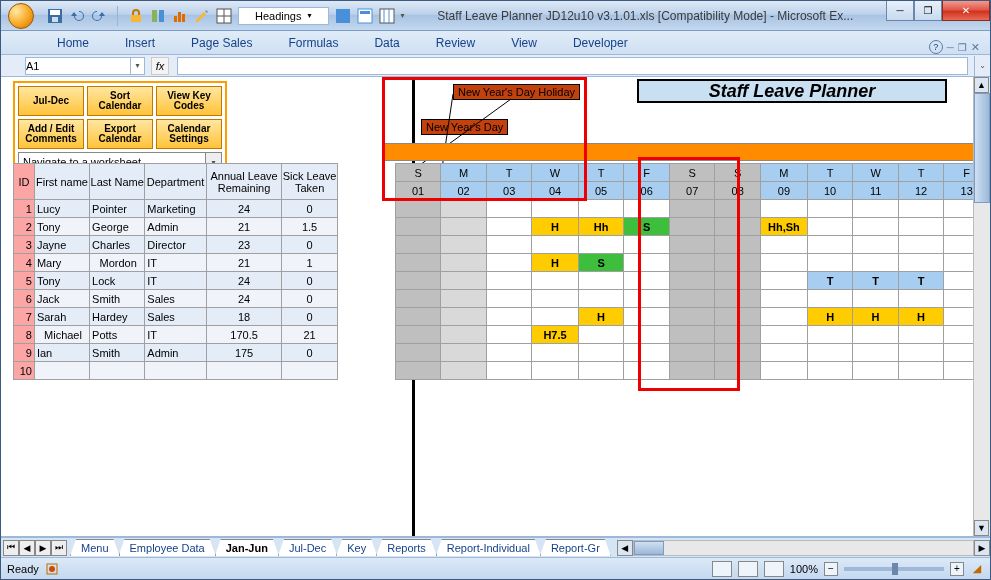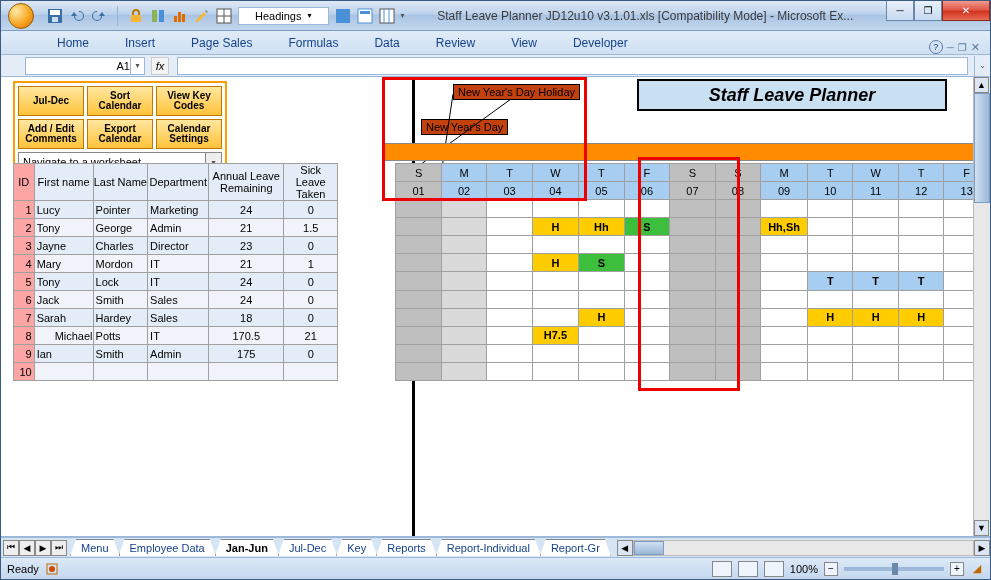--- a/index.html
+++ b/index.html
@@ -20,40 +20,40 @@
 
 
 .ribbon-tabs { height:24px; background:linear-gradient(#e0ecf8,#cfe0f2); display:flex; align-items:flex-end; padding-left:48px; gap:20px; border-bottom:1px solid #9db8d8; font-size:12px;}
 .ribbon-tabs .tab { color:#15428b; padding:4px 8px; cursor:pointer;}
 .ribbon-tabs .help { margin-left:auto; display:flex; gap:4px; padding-right:10px; align-items:center; color:#5a7aa6;}
 .help-ic{width:14px;height:14px;border:1px solid #5a7aa6;border-radius:50%;display:flex;align-items:center;justify-content:center;font-size:9px;color:#15428b;}
 
 
 .namebar { height:22px; background:#e4edf7; display:flex; align-items:center; border-bottom:1px solid #9db8d8; font-size:11px;}
 .namebox { width:120px; height:18px; margin-left:24px; border:1px solid #9db8d8; background:#fff; display:flex; align-items:center;}
-.namebox span{flex:1; text-align:right;}
+.namebox span{flex:1; text-align:left;}
 .dd-arrow{width:14px;height:16px;border-left:1px solid #9db8d8;display:flex;align-items:center;justify-content:center;font-size:8px;color:#555;}
 .fx-area{display:flex;align-items:center;margin-left:6px;gap:8px;}
 .fx-btn{width:18px;height:18px;border:1px solid #ccc;background:#f4f4f4;display:flex;align-items:center;justify-content:center;font-style:italic;font-size:11px;}
 .formula-input{flex:1;height:18px;border:1px solid #9db8d8;background:#fff;margin-right:6px;}
 .fbar-expand{width:16px;height:20px;border-left:1px solid #9db8d8;display:flex;align-items:center;justify-content:center;font-size:8px;color:#555;}
 
 
 .sheet { flex:1; background:#fff; position:relative; overflow:hidden; border-bottom:1px solid #9db8d8;}
 .sheet-canvas{position:absolute;inset:0;}
 
 
 .cmd-panel{position:absolute;left:12px;top:4px;border:2px solid #ff9c00;background:#fff;padding:3px;}
 .cmd-row{display:flex;gap:3px;}
 .cmd-btn{width:66px;height:30px;border:1px solid #c07800;background:linear-gradient(#ffe6a0,#ffc33a);font-size:10px;font-weight:bold;color:#000;display:flex;align-items:center;justify-content:center;text-align:center;line-height:1.05;cursor:pointer;}
 .nav-combo{margin-top:3px;height:20px;border:1px solid #888;background:#fff;display:flex;align-items:center;font-size:11px;padding-left:4px;}
 .nav-combo .dd-arrow{margin-left:auto;border-left:1px solid #888;width:16px;height:18px;background:#eee;}
 
 
-.planner-title{position:absolute;left:636px;top:2px;width:310px;height:32px;border:2px solid #000;background:#c9dff2;display:flex;align-items:center;justify-content:center;font-weight:bold;font-size:18px;font-style:italic;}
+.planner-title{position:absolute;left:636px;top:2px;width:310px;height:24px;border:2px solid #000;background:#c9dff2;display:flex;align-items:center;justify-content:center;font-weight:bold;font-size:18px;font-style:italic;}
 
 
 .callout{position:absolute;border:1px solid #000;background:#c2410c;font-size:11px;padding:1px 4px;white-space:nowrap;}
 
 
 .orange-bar{position:absolute;left:381px;top:66px;right:0;height:18px;background:#ff8c00;border-top:1px solid #888;border-bottom:1px solid #888;}
 
 
 .grid-area{position:absolute;left:12px;top:86px;right:0;}
 .hdr-table, .data-table{border-collapse:collapse;font-size:11px;}
@@ -276,21 +276,21 @@
                   <td style="width:22px;text-align:right;padding-right:2px;">3</td>
                   <td style="width:58px;text-align:left;padding-left:2px;">Jayne</td>
                   <td style="width:58px;text-align:left;padding-left:2px;">Charles</td>
                   <td style="width:62px;text-align:left;padding-left:2px;">Director</td>
                   <td style="width:80px;">23</td>
                   <td style="width:60px;">0</td>
                 </tr>
                 <tr>
                   <td style="width:22px;text-align:right;padding-right:2px;">4</td>
                   <td style="width:58px;text-align:left;padding-left:2px;">Mary</td>
-                  <td style="width:58px;text-align:left;padding-left:2px;">Mordon</td>
+                  <td style="width:58px;text-align:center;padding-left:2px;">Mordon</td>
                   <td style="width:62px;text-align:left;padding-left:2px;">IT</td>
                   <td style="width:80px;">21</td>
                   <td style="width:60px;">1</td>
                 </tr>
                 <tr>
                   <td style="width:22px;text-align:right;padding-right:2px;">5</td>
                   <td style="width:58px;text-align:left;padding-left:2px;">Tony</td>
                   <td style="width:58px;text-align:left;padding-left:2px;">Lock</td>
                   <td style="width:62px;text-align:left;padding-left:2px;">IT</td>
                   <td style="width:80px;">24</td>
@@ -307,21 +307,21 @@
                 <tr>
                   <td style="width:22px;text-align:right;padding-right:2px;">7</td>
                   <td style="width:58px;text-align:left;padding-left:2px;">Sarah</td>
                   <td style="width:58px;text-align:left;padding-left:2px;">Hardey</td>
                   <td style="width:62px;text-align:left;padding-left:2px;">Sales</td>
                   <td style="width:80px;">18</td>
                   <td style="width:60px;">0</td>
                 </tr>
                 <tr>
                   <td style="width:22px;text-align:right;padding-right:2px;">8</td>
-                  <td style="width:58px;text-align:left;padding-left:20px;">Michael</td>
+                  <td style="width:58px;text-align:center;padding-left:2px;">Michael</td>
                   <td style="width:58px;text-align:left;padding-left:2px;">Potts</td>
                   <td style="width:62px;text-align:left;padding-left:2px;">IT</td>
                   <td style="width:80px;">170.5</td>
                   <td style="width:60px;">21</td>
                 </tr>
                 <tr>
                   <td style="width:22px;text-align:right;padding-right:2px;">9</td>
                   <td style="width:58px;text-align:left;padding-left:2px;">Ian</td>
                   <td style="width:58px;text-align:left;padding-left:2px;">Smith</td>
                   <td style="width:62px;text-align:left;padding-left:2px;">Admin</td>

